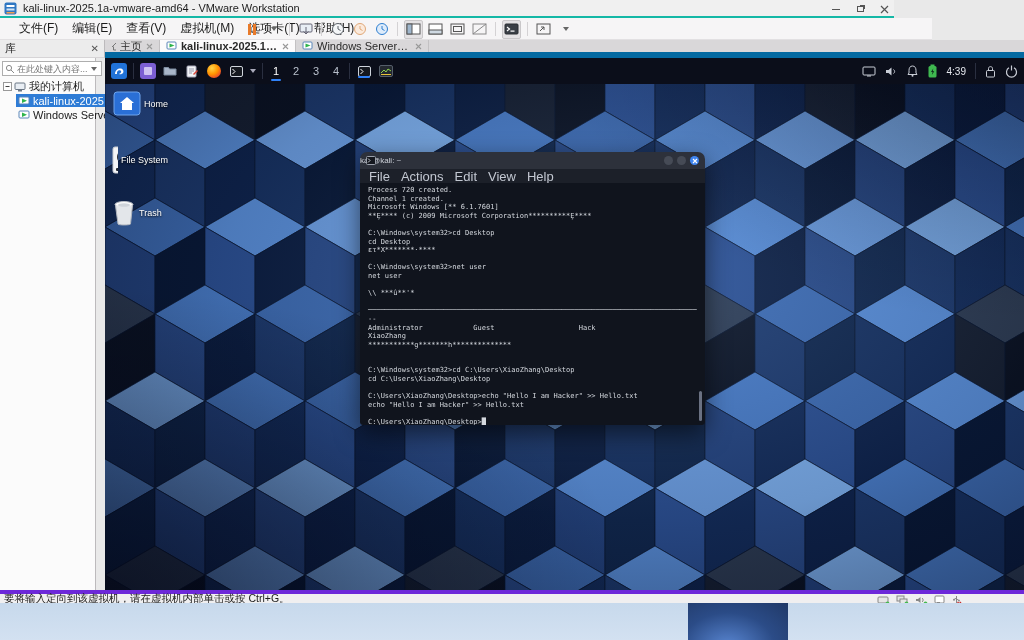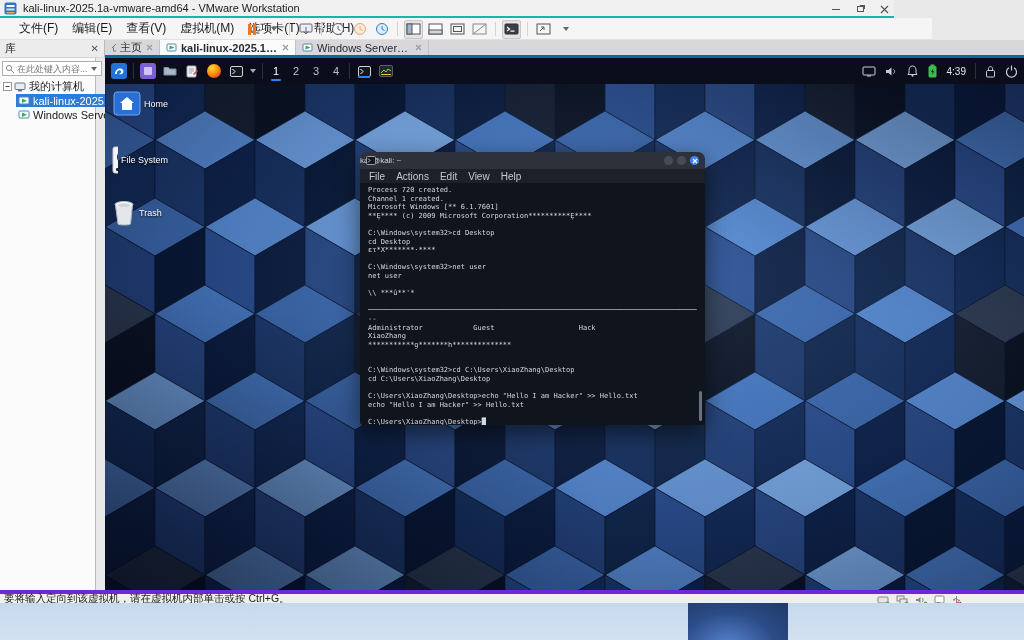--- a/index.html
+++ b/index.html
@@ -18,21 +18,21 @@
 #menubar{left:0;top:18px;width:932px;height:22px;background:#f6f5f6;border-bottom:1px solid #e2e0e2;display:flex;align-items:center;padding-left:12px}
 .menu-item{font-size:12px;color:#1c1c1c;padding:0 7px;height:100%;display:flex;align-items:center;white-space:nowrap}
 #toolbar{position:absolute;left:242px;top:18px;height:22px;display:flex;align-items:center;gap:3px}
 .tbtn{height:19px;min-width:19px;display:flex;align-items:center;justify-content:center;border-radius:2px;border:1px solid transparent}
 .tbtn.pressed{background:#e4e2e4;border:1px solid #c9c7c9}
 .tsep{width:1px;height:14px;background:#d4d2d4;margin:0 3px}
 .caret-down{width:0;height:0;border-left:3px solid transparent;border-right:3px solid transparent;border-top:4px solid #666}
 .pausebars{display:flex;gap:2px}
 .pausebars i{display:block;width:3px;height:11px;background:#e87a2a}
 
-#tabrow{left:105px;top:40px;width:919px;height:18px;background:#d9d7d9;display:flex;align-items:stretch;border-bottom:3px solid #0369a1}
+#tabrow{left:105px;top:40px;width:919px;height:18px;background:#d9d7d9;display:flex;align-items:stretch;border-bottom:6px solid #0369a1}
 .tab{display:flex;align-items:center;gap:4px;padding:0 6px;font-size:11px;color:#2a2a2a;border-right:1px solid #c3c1c3;background:#d9d7d9;white-space:nowrap;overflow:hidden}
 .tab.active{background:#fcfbfc;font-weight:bold}
 .tabx{color:#888;display:flex;align-items:center}
 
 #libhead{left:0;top:40px;width:105px;height:18px;background:#ececec;border-bottom:1px solid #d6d4d6;border-right:1px solid #bcbabc;display:flex;align-items:center;font-size:11px;color:#1c1c1c;padding:0 5px}
 #libhead .x{margin-left:auto;color:#555;font-size:10px}
 
 #sidebar{left:0;top:58px;width:96px;height:532px;background:#fbfbfb;border-right:1px solid #bcbabc}
 #libsearch{position:absolute;left:2px;top:3px;width:100px;height:15px;border:1px solid #aeaeae;background:#fff;display:flex;align-items:center;gap:2px;padding:0 2px}
 #libsearch input{border:0;outline:0;width:72px;font-size:9px;color:#444;font-family:"Liberation Sans",sans-serif;background:transparent}
@@ -61,21 +61,21 @@
 .dicon .lbl{font-size:9px;color:#fff;text-shadow:0 1px 2px rgba(0,0,0,.9);white-space:nowrap}
 
 
 #terminal{left:255px;top:94px;width:345px;height:273px;border-radius:7px 7px 3px 3px;box-shadow:0 8px 24px rgba(0,0,0,.55);overflow:hidden}
 #term-titlebar{height:17px;background:#2d313b;display:flex;align-items:center;padding:0 6px;position:relative}
 #term-title{position:absolute;left:0;right:0;font-size:8px;color:#ccd0d8}
 #term-btns{margin-left:auto;display:flex;gap:4px;z-index:2}
 .tb-circle{width:9px;height:9px;border-radius:50%;background:#464b56;display:flex;align-items:center;justify-content:center}
 .tb-close{background:#3f85f0}
 #term-menubar{height:14px;background:#1c2029;display:flex;align-items:center;gap:11px;padding:0 9px}
-.tmenu{font-size:10px;color:#c3c8d2}
+.tmenu{font-size:13px;color:#c3c8d2}
 #term-body{height:242px;background:#10141d;position:relative}
 #term-pre{font-family:"DejaVu Sans Mono",monospace;font-size:7px;line-height:8.6px;color:#d4d8de;white-space:pre;padding:3px 0 0 8px}
 #term-scroll{position:absolute;right:3px;top:208px;width:3px;height:30px;background:#6a7182;border-radius:2px}
 
 
 #vmstatus{left:0;top:590px;width:1024px;height:13px;background:#f0eff0;border-top:4px solid #6d28d9;display:flex;align-items:center}
 #status-hint{font-size:10.5px;color:#1c1c1c;margin-left:4px;white-space:nowrap}
 #status-icons{position:absolute;right:62px;top:0;height:13px;display:flex;align-items:center;gap:6px}
 
 

